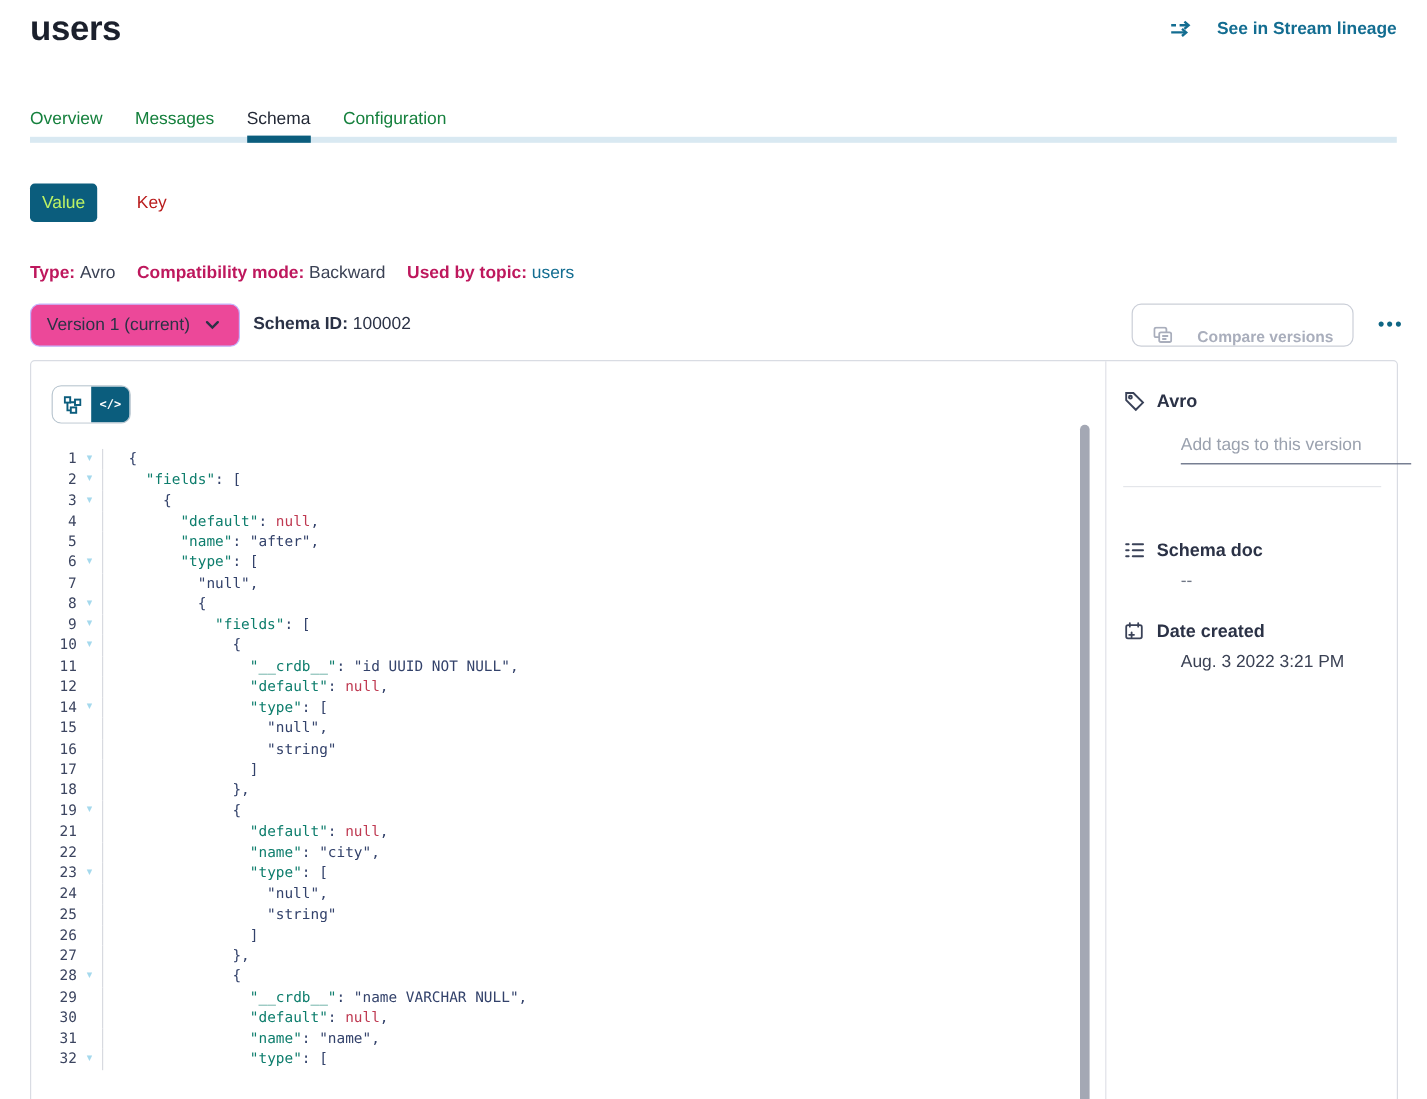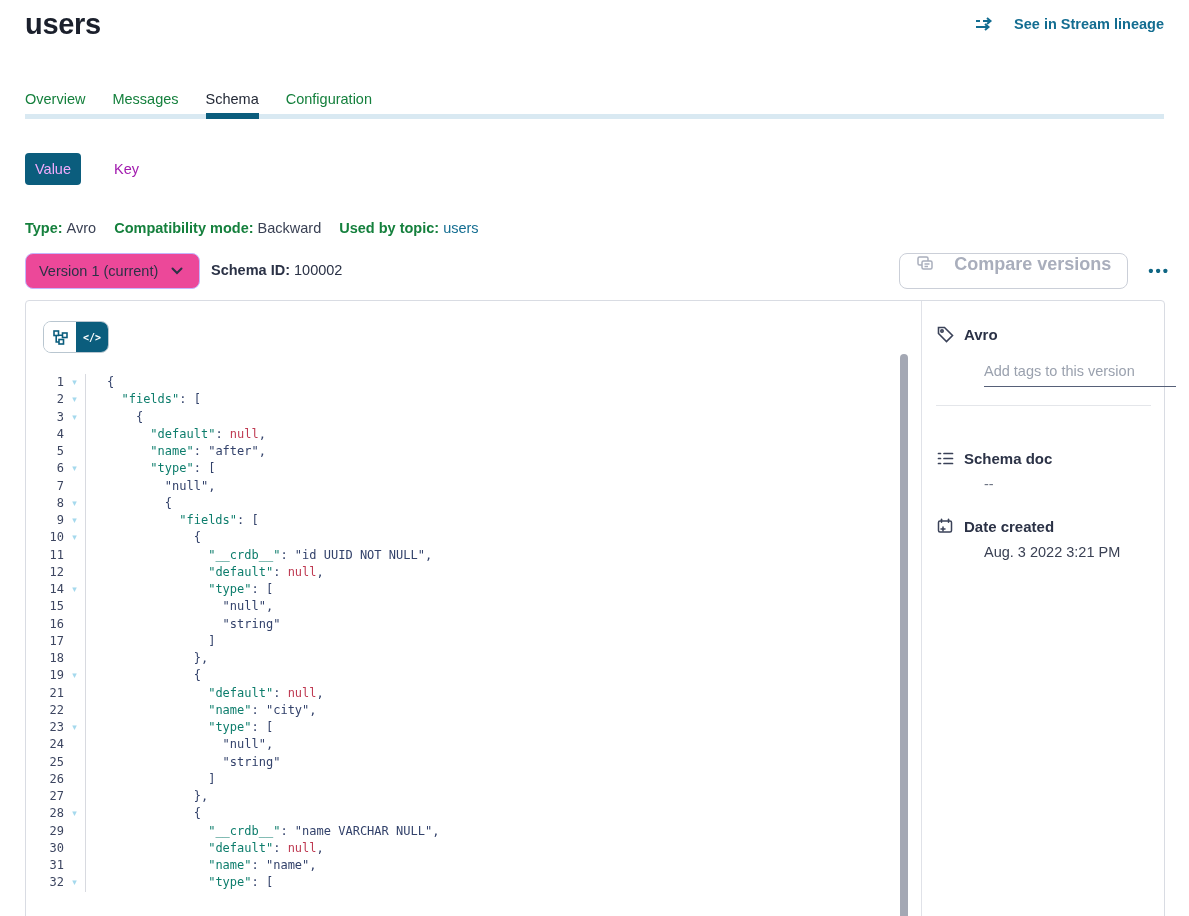--- a/index.html
+++ b/index.html
@@ -17,41 +17,41 @@
   .tabs { position:absolute; left:25px; top:91px; width:1139px; height:28px; display:flex; }
   .tabstrip { position:absolute; left:0; bottom:0; width:100%; height:5px; background:#d9e9f2; }
   .tab { position:relative; margin-right:27px; font-size:14.5px; color:#15803d;
          height:28px; cursor:pointer; }
   .tab.active { color:#232936; font-weight:400; }
   .tab.active::after { content:""; position:absolute; left:0; right:0; bottom:0; height:6px;
                        background:#0b5d7d; z-index:2; }
 
   
   .vk-row { position:absolute; left:25px; top:153px; display:flex; align-items:center; }
-  .value-btn { width:56px; height:32px; background:#0b5d7d; color:#f0abfc; border:none;
+  .value-btn { width:56px; height:32px; background:#0b5d7d; color:#bef264; border:none;
                border-radius:4px; font-size:14.5px; font-family:inherit; cursor:pointer; }
-  .key-link { margin-left:33px; color:#a21caf; font-size:14.5px; cursor:pointer; }
+  .key-link { margin-left:33px; color:#b91c1c; font-size:14.5px; cursor:pointer; }
 
   
   .meta-row { position:absolute; left:25px; top:220px; display:flex; gap:18px; font-size:14.5px; }
-  .meta-row b { color:#15803d; font-weight:700; }
+  .meta-row b { color:#be185d; font-weight:700; }
   .meta-row .v { color:#3a4154; margin-left:4px; }
   .meta-link { color:#136d91; margin-left:4px; cursor:pointer; }
 
   
   .version-bar { position:absolute; left:25px; top:253px; width:1145px; height:36px; }
   .version-select { position:absolute; left:0; top:0; width:175px; height:36px;
                     border:1px solid #c4b5fd; border-radius:8px; display:flex; align-items:center;
                     justify-content:space-between; padding:0 13px; font-size:14.5px; color:#2b3246;
                     cursor:pointer; background:#ec4899; }
   .schema-id { position:absolute; left:186px; top:9px; font-size:14.5px;text-align:right; }
   .schema-id b { font-weight:700; }
   .vb-right { position:absolute; right:0; top:0; display:flex; align-items:center; gap:20px; }
-  .btn { height:36px; border-radius:8px; background:#fff; display:flex; align-items:flex-start;
-         gap:20px; padding:0 16px; font-size:18px; font-family:inherit; font-weight:600; }
+  .btn { height:36px; border-radius:8px; background:#fff; display:flex; align-items:flex-end;
+         gap:20px; padding:0 16px; font-size:13px; font-family:inherit; font-weight:600; }
   .btn-disabled { border:1px solid #cbcfd8; color:#a9aebc; cursor:default; }
   .btn-primary { border:1px solid #0f6684; color:#0f6684; cursor:pointer; }
   .more-dots { color:#0f6684; font-size:15px; font-weight:700; letter-spacing:2px;
                cursor:pointer; line-height:36px; }
 
   
   .panel { position:absolute; left:25px; top:300px; width:1140px; height:650px;
            border:1px solid #d9dce3; border-radius:4px; background:#fff; }
 
   .view-toggle { position:absolute; left:17px; top:20px; width:66px; height:32px;

